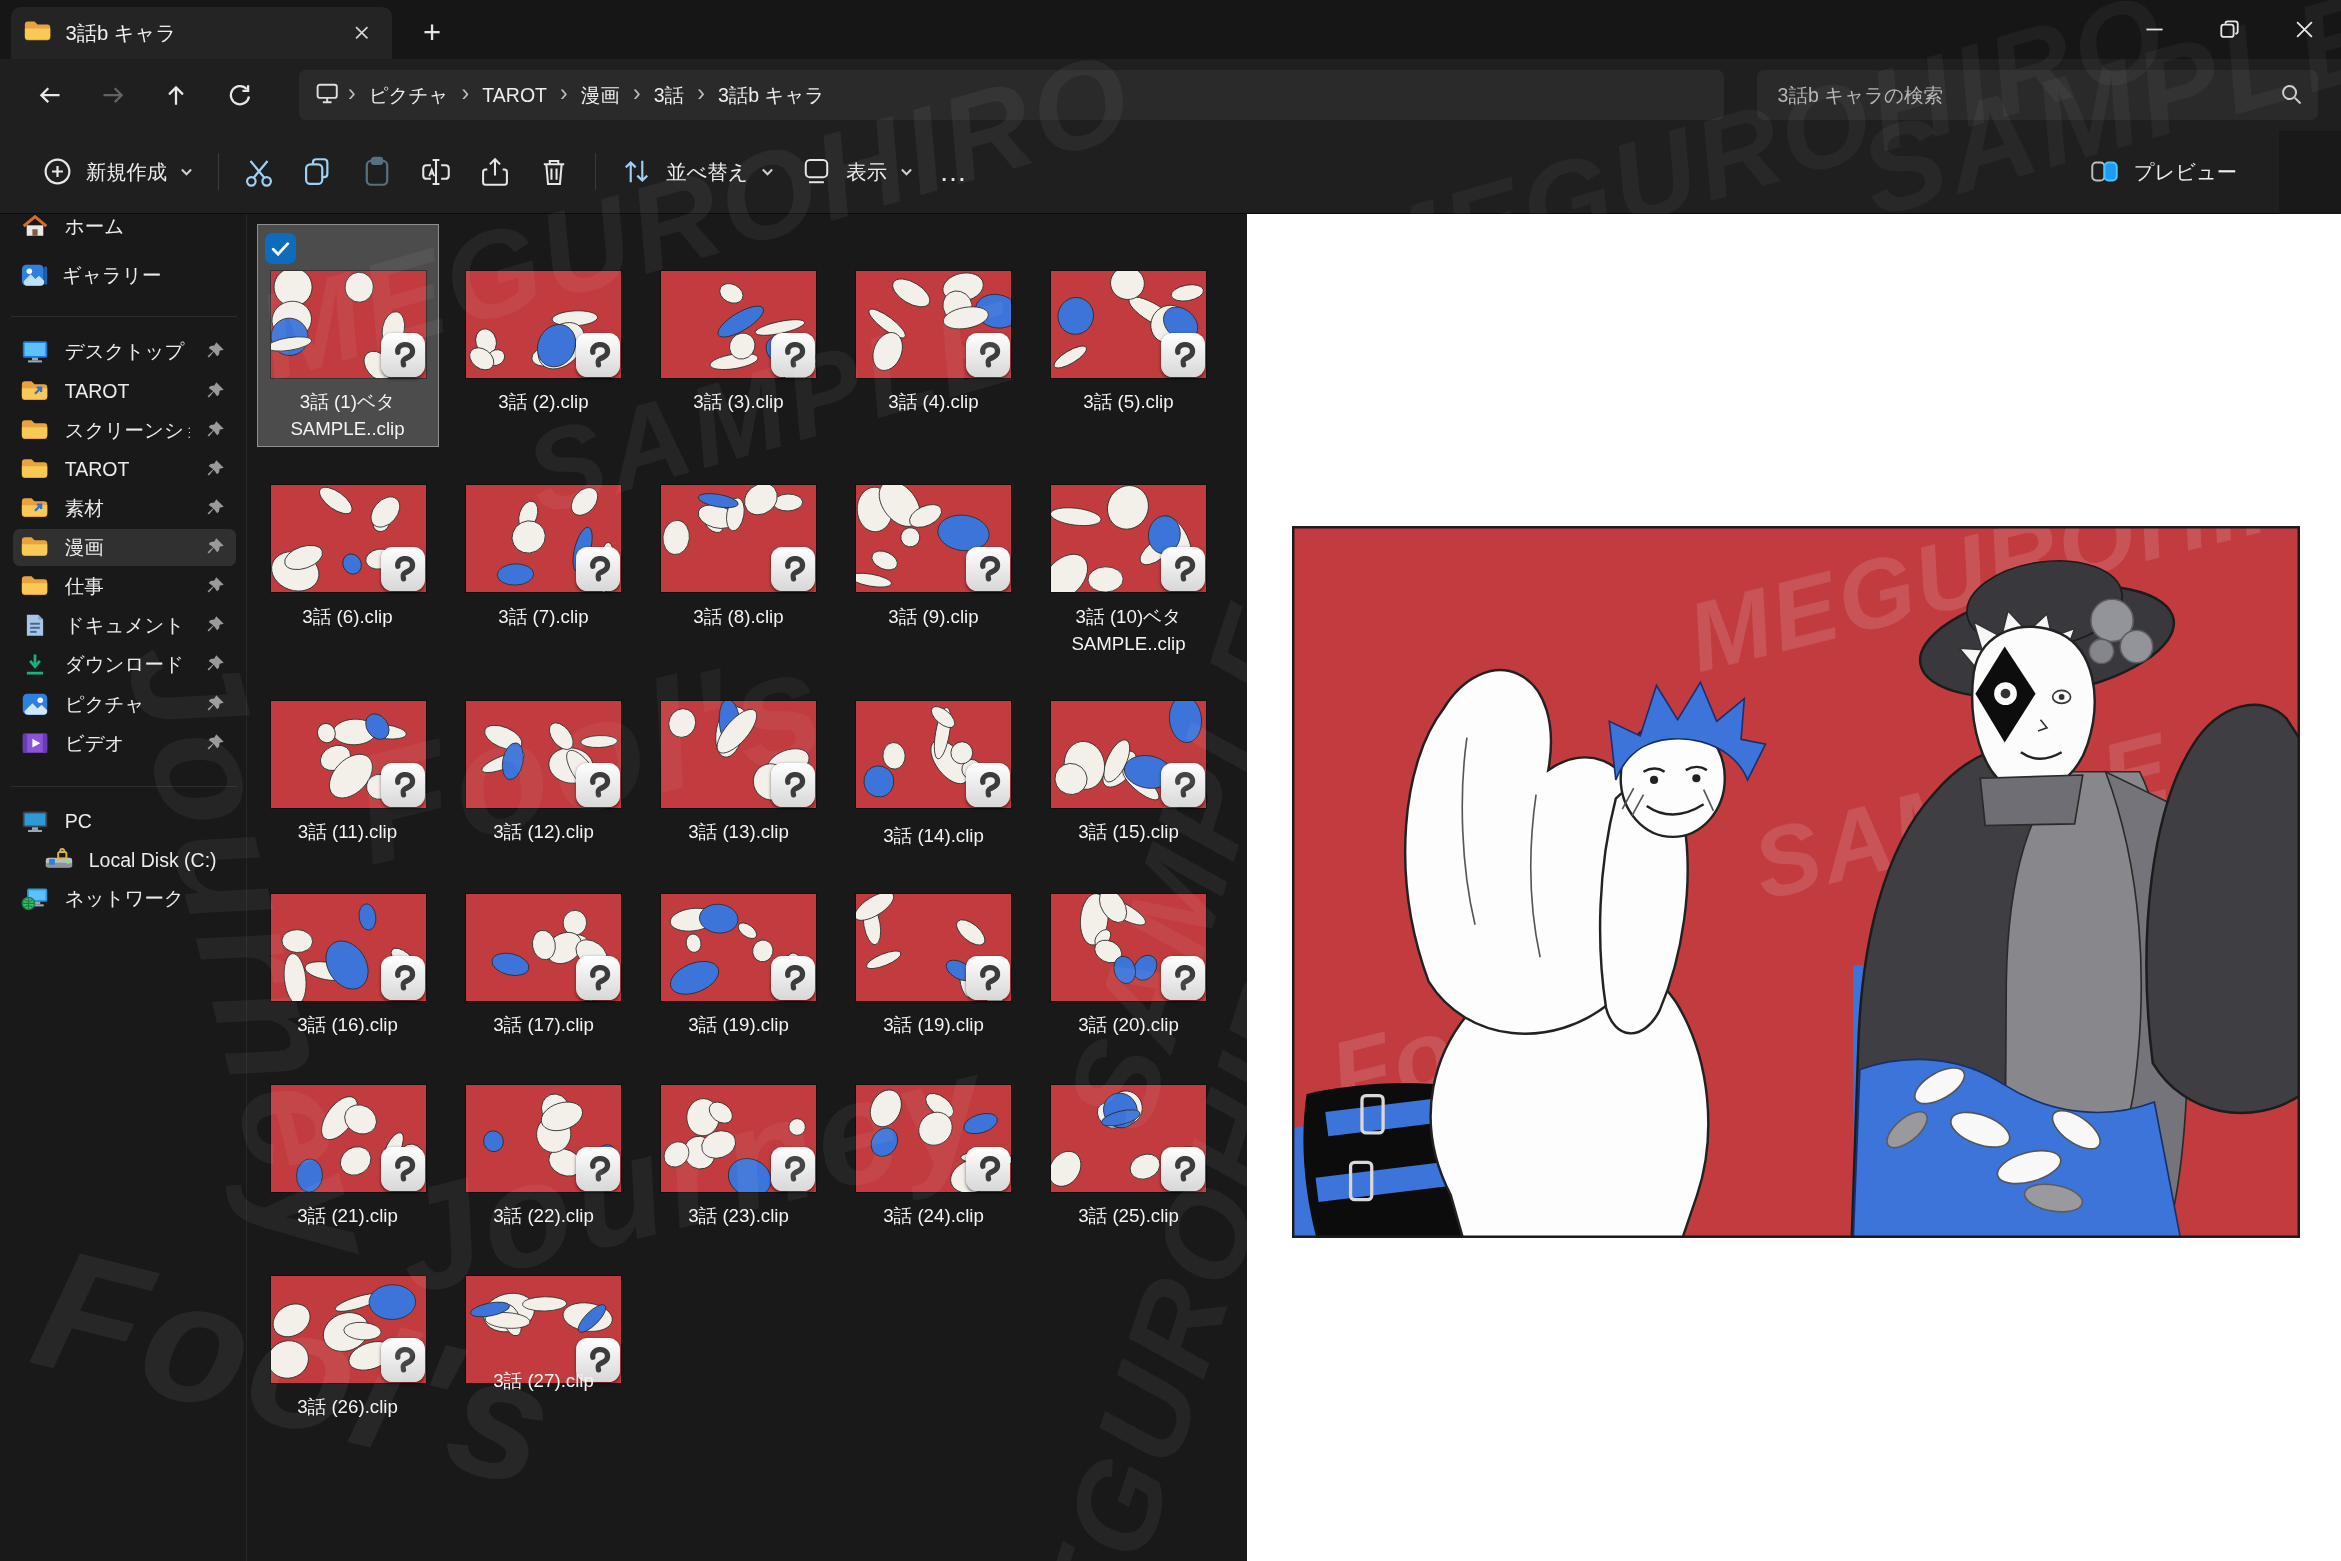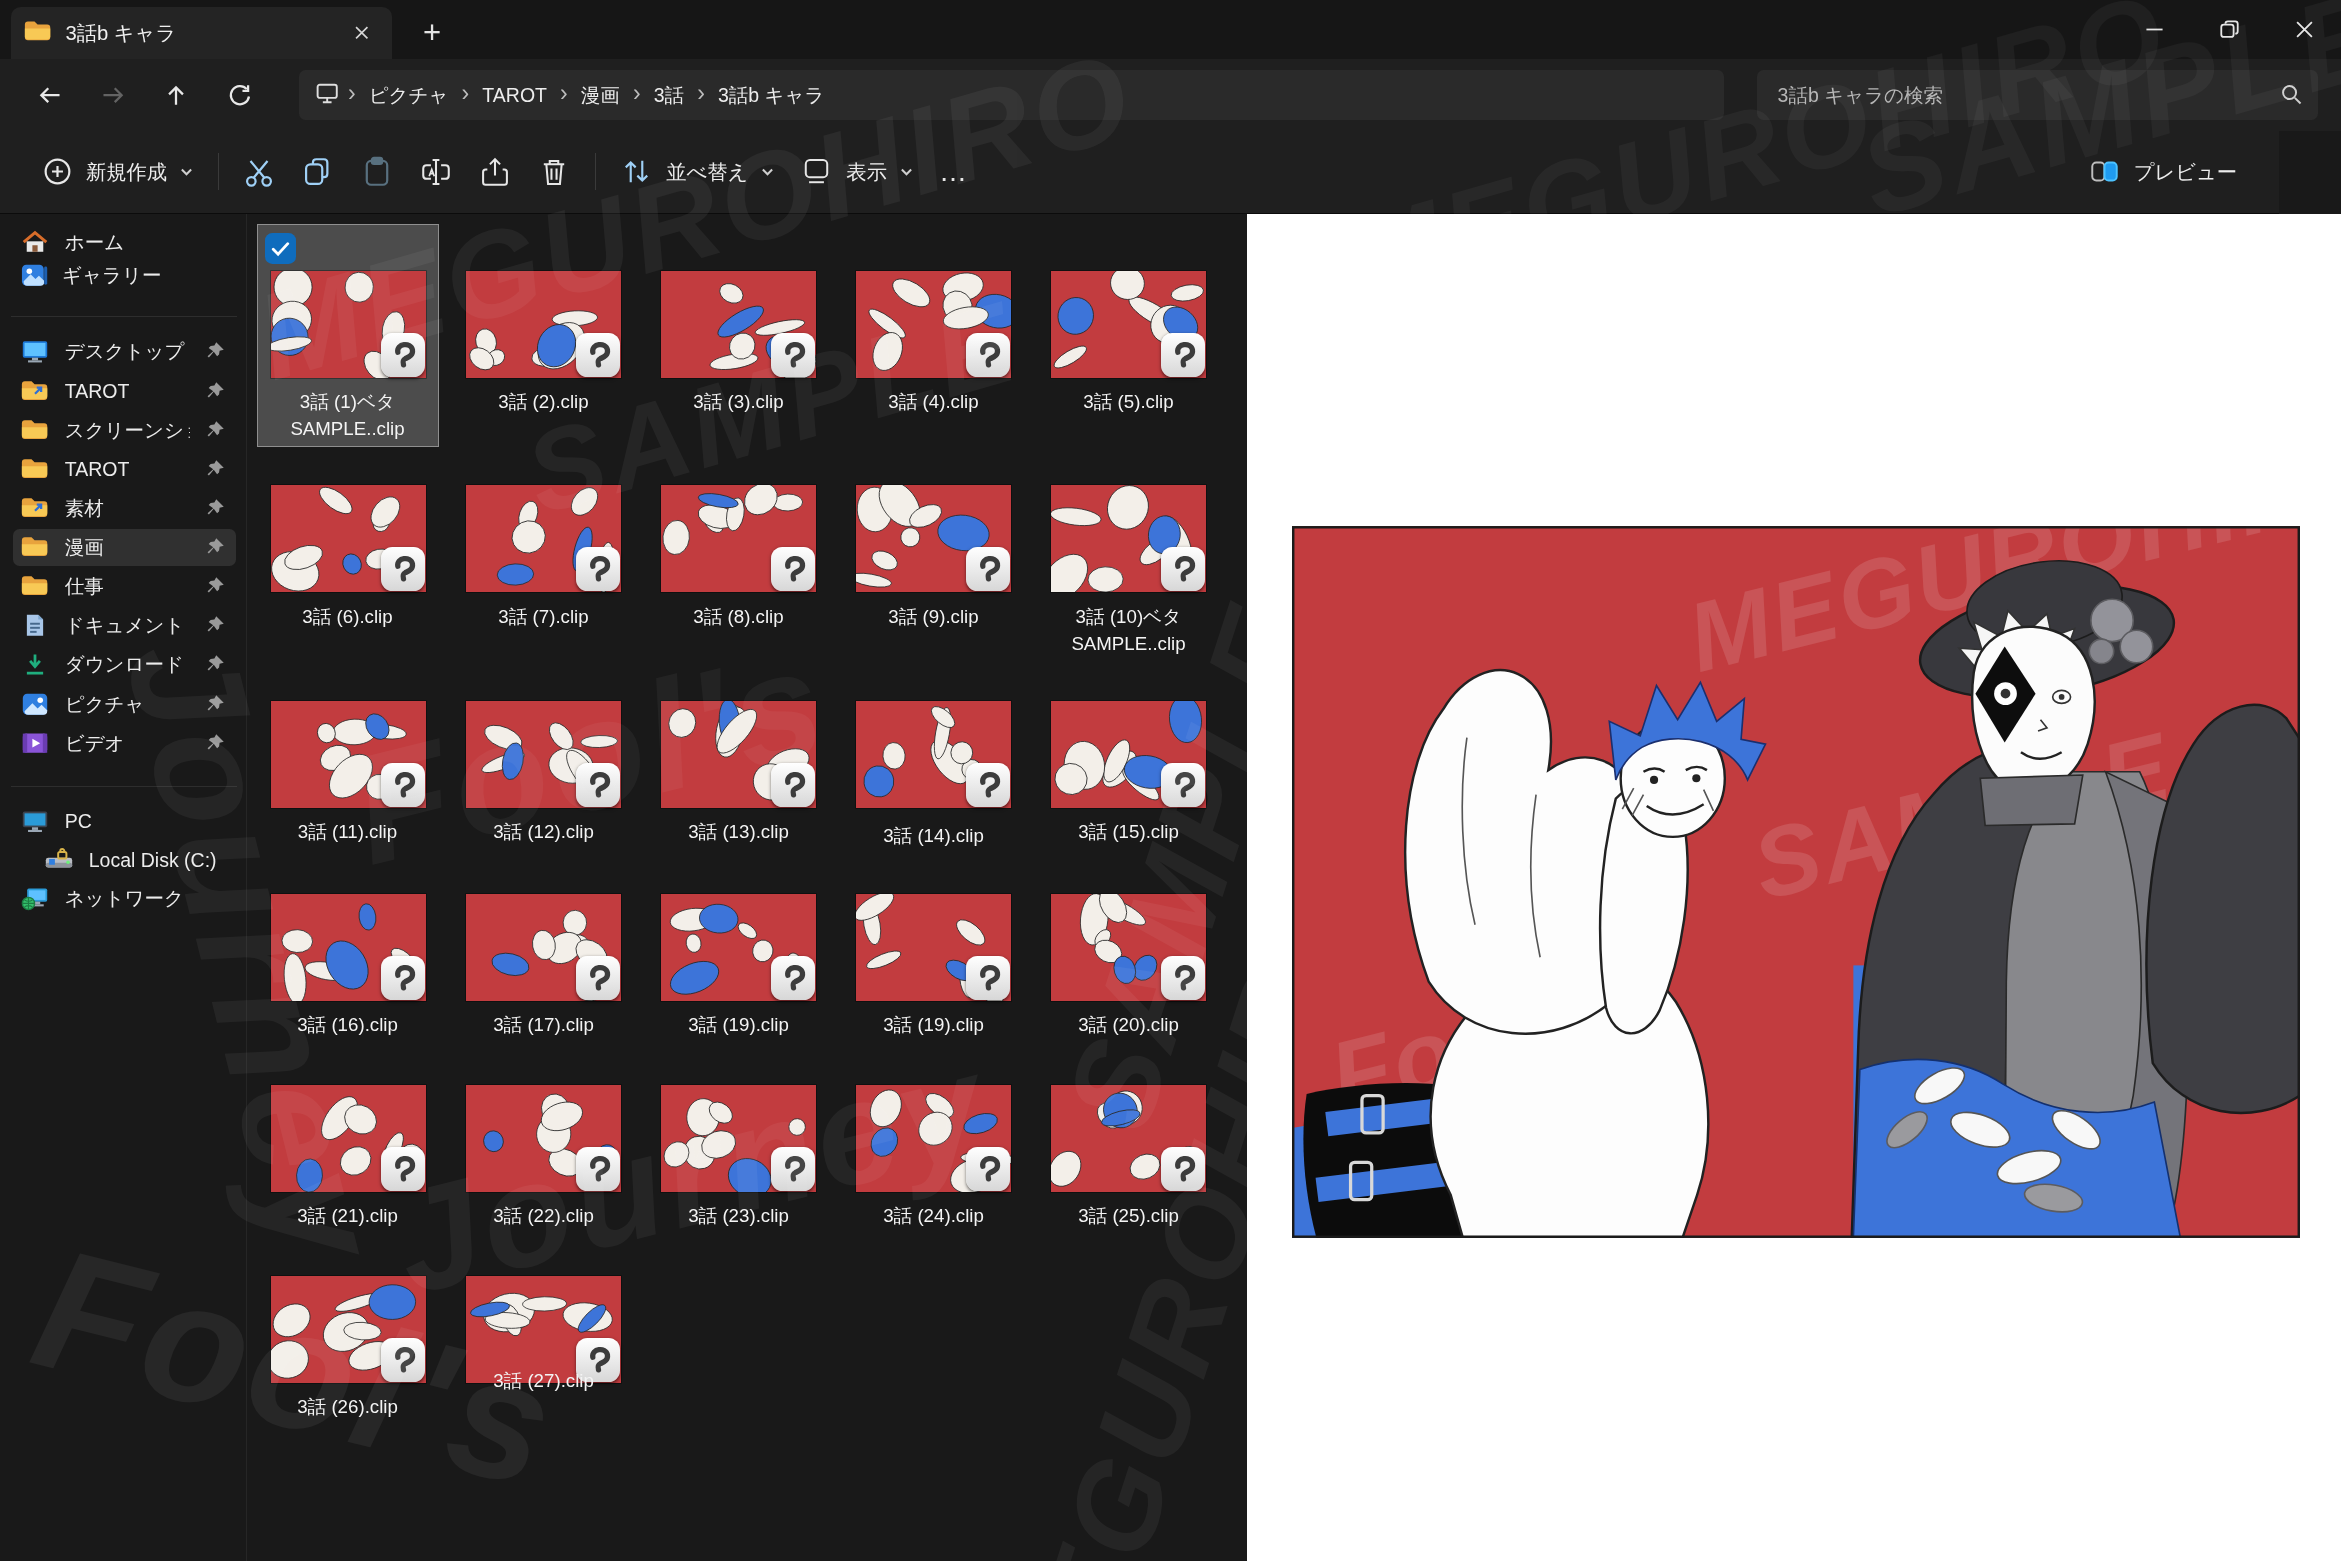--- a/index.html
+++ b/index.html
@@ -248,21 +248,21 @@
         <rect x="4" y="8" width="15" height="22" rx="5" fill="none" stroke="#bdbdbd" stroke-width="2.4"></rect>
         <rect x="19" y="8" width="15" height="22" rx="5" fill="#1f9bf0" stroke="#4cc2ff" stroke-width="2.4"></rect>
         </svg>
       <span class="cmd-label">プレビュー</span>
     </div>
   </div>
 
   <div id="sidebar">
       <div class="side-sep" style="top: 316px;"></div>
       <div class="side-sep" style="top: 786px;"></div>
-      <div class="side-item" style="top: 224px;">
+      <div class="side-item" style="top: 208px;">
         <span class="side-icon">
           <svg viewBox="0 0 32 28">
             <path d="M3 14 L16 3 L29 14" fill="none" stroke="#d86d2a" stroke-width="3.4"></path>
             <path d="M6.5 13 h19 v12 h-19 Z" fill="#e9e9e9"></path>
             <rect x="13" y="17.5" width="6" height="7.5" fill="#8a5a3a"></rect>
           </svg>
         </span>
         <span class="side-label">ホーム</span>
       </div>
       <div class="side-item" style="top: 257px; gap: 12px;">

